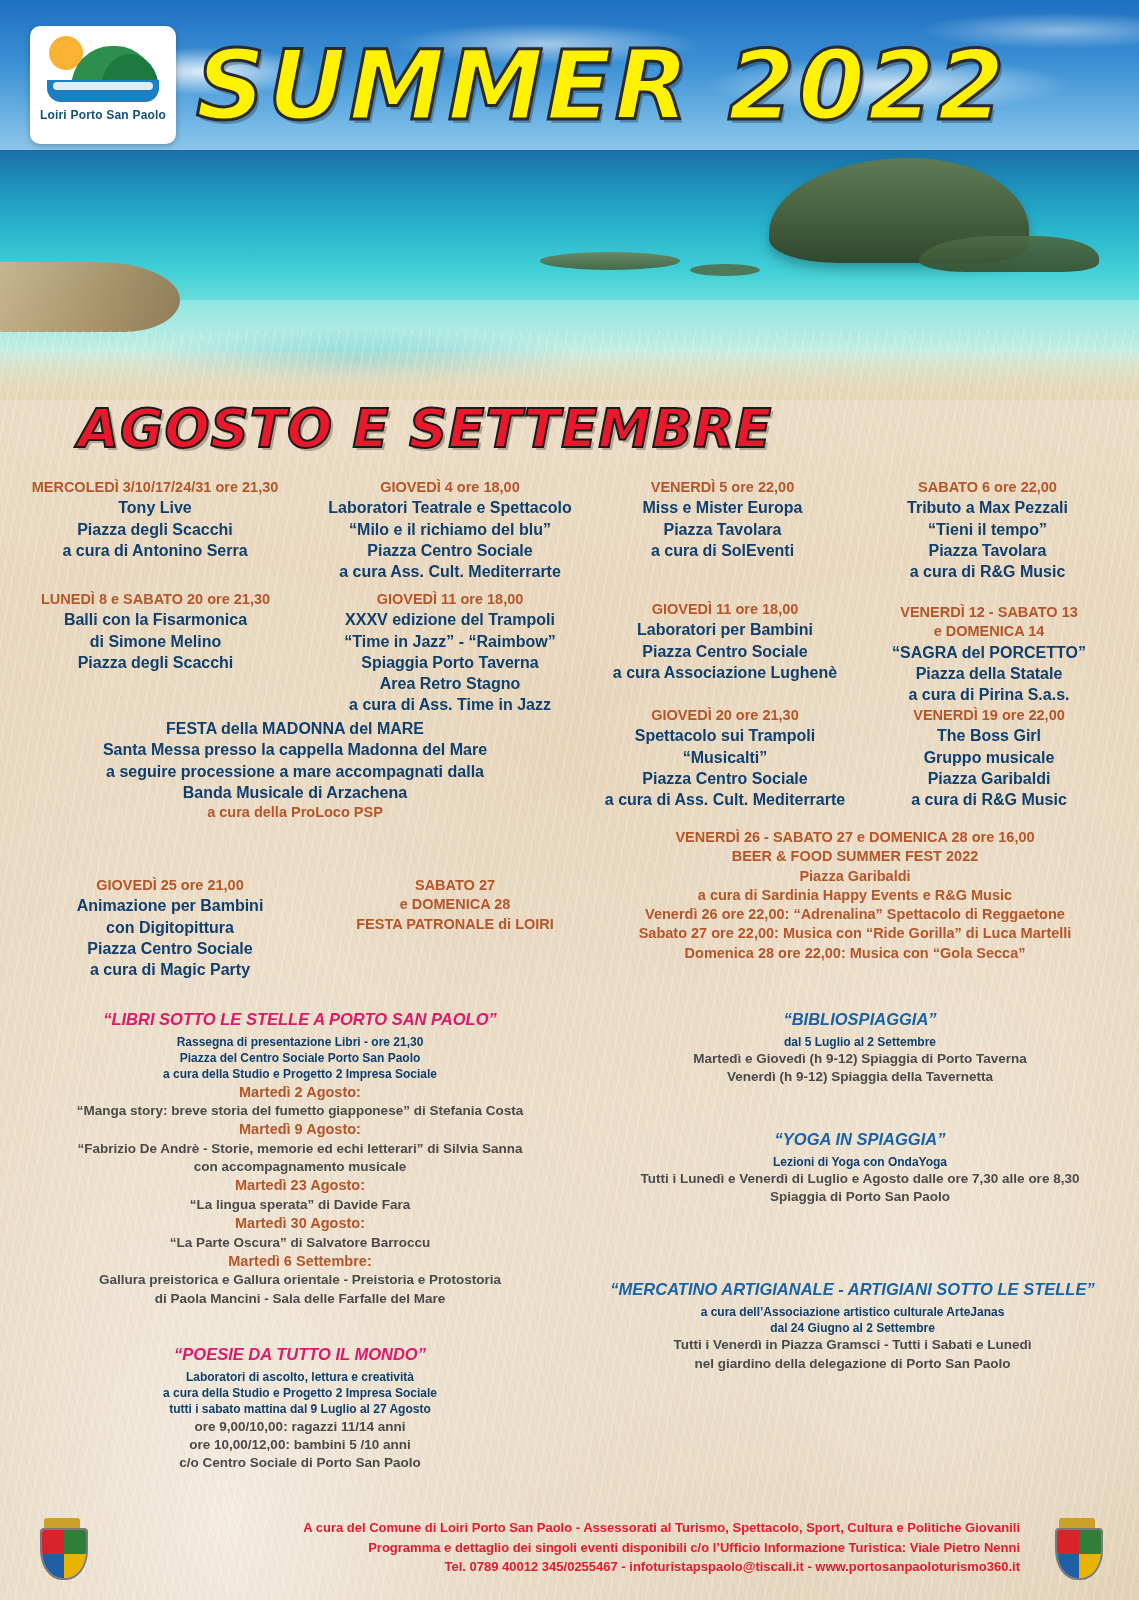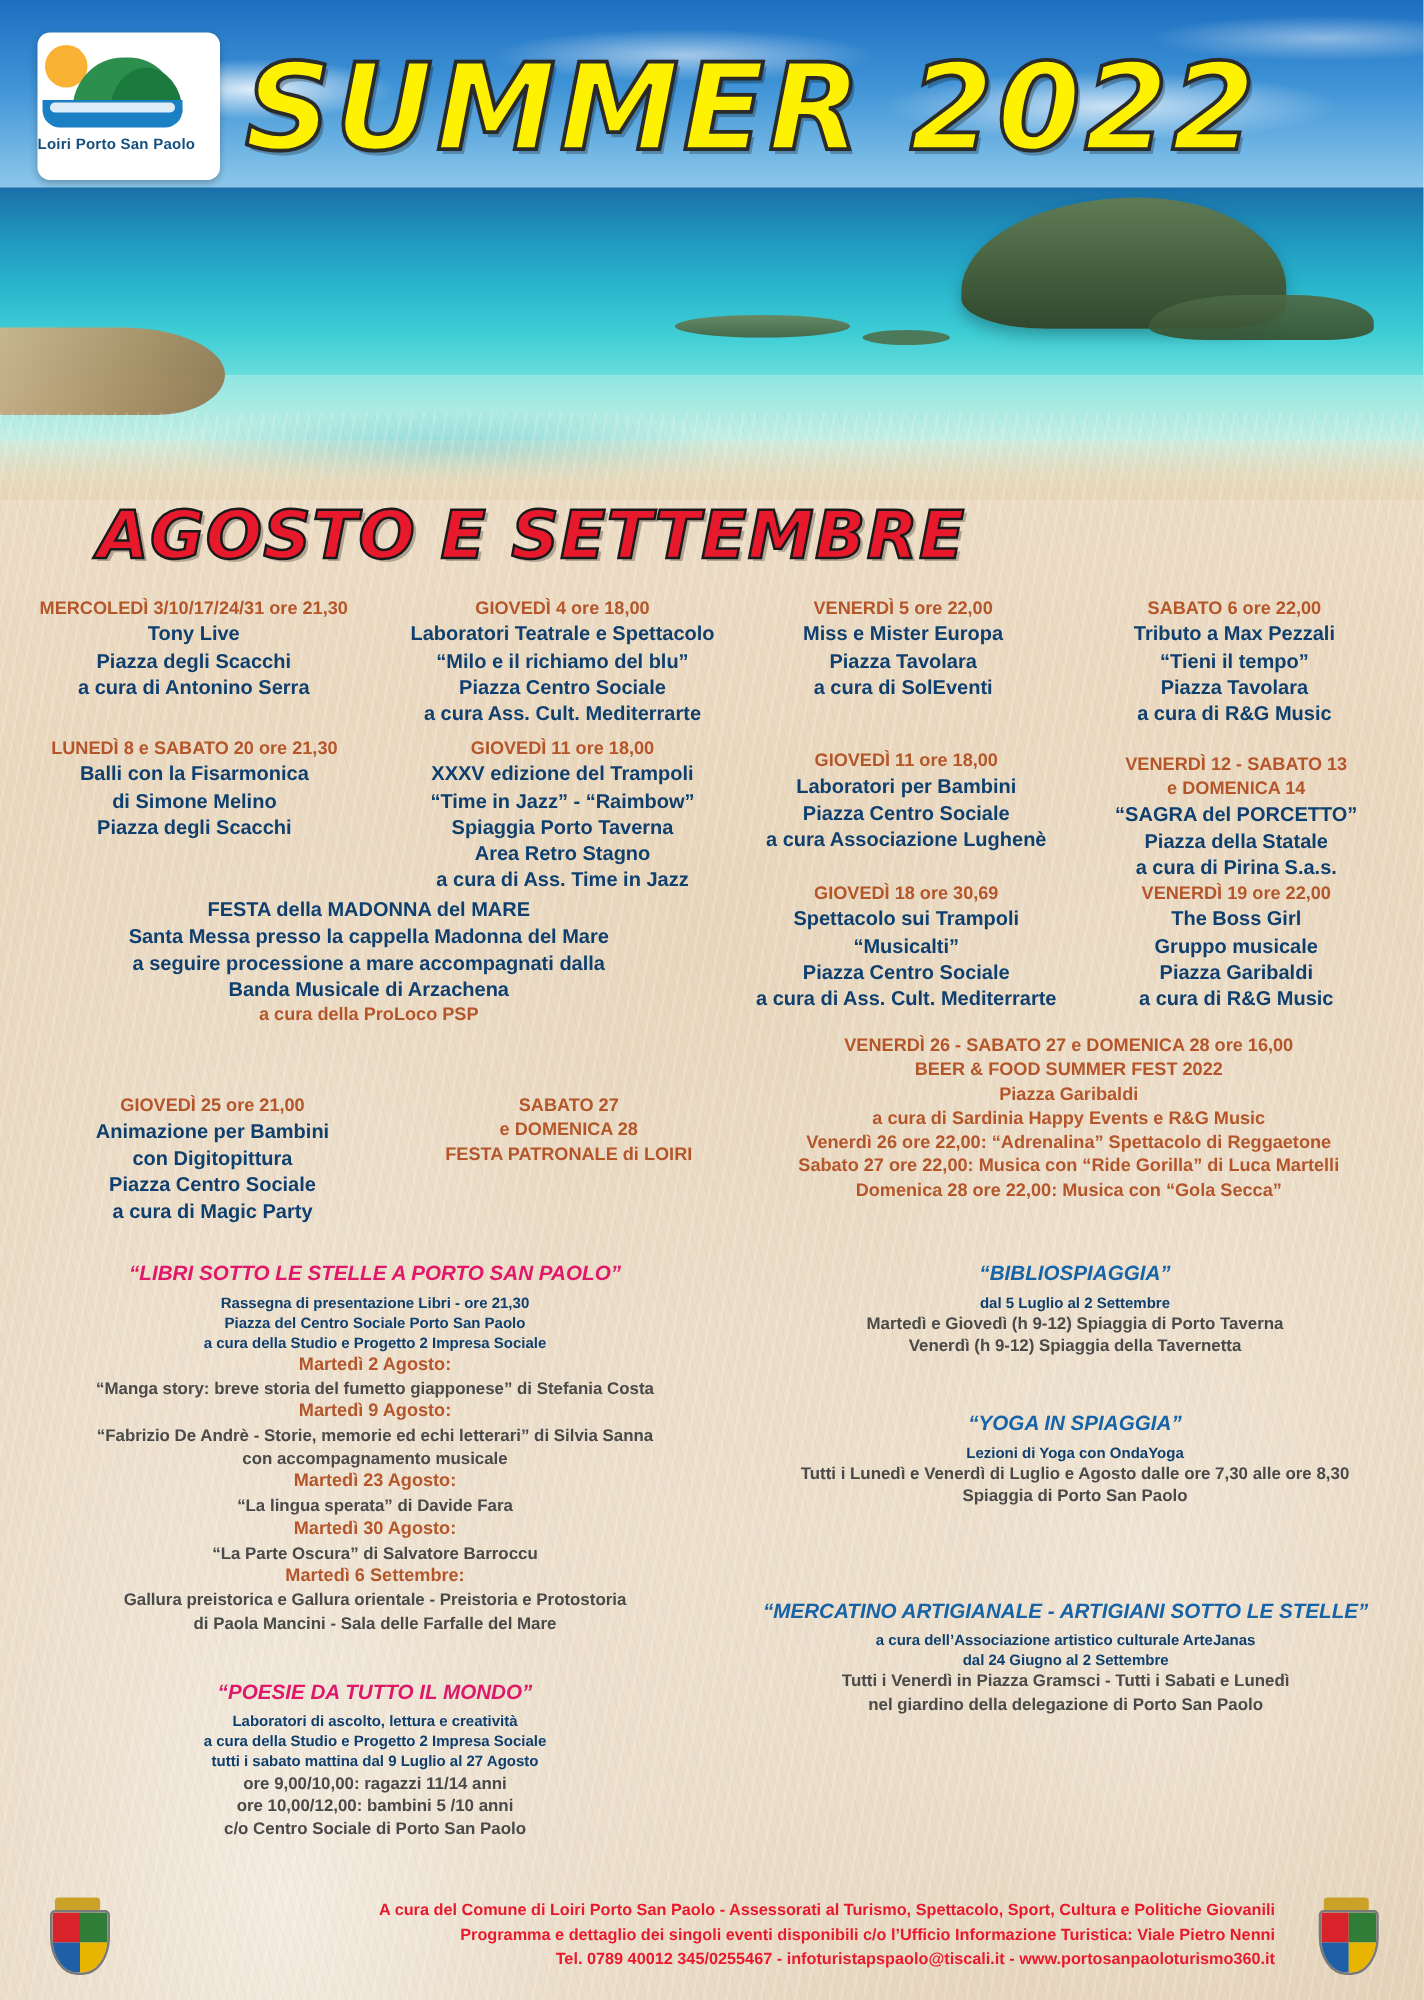--- a/index.html
+++ b/index.html
@@ -88,21 +88,21 @@
   .lagoon{
     position:absolute;left:150px;top:330px;width:420px;height:60px;
     background:radial-gradient(ellipse at 50% 50%, rgba(120,210,215,.75) 0%, rgba(190,225,205,0) 75%);
   }
 
   
   .logo{
     position:absolute;left:30px;top:26px;width:146px;height:118px;
     background:#ffffff;border-radius:10px;
     box-shadow:0 2px 6px rgba(0,0,0,.25);
-    display:flex;flex-direction:column;justify-content:flex-start;
+    display:flex;flex-direction:column;align-items:center;justify-content:flex-start;
     padding-top:6px;box-sizing:border-box;
   }
   .logo .art{position:relative;width:120px;height:74px;}
   .logo .sun{
     position:absolute;left:6px;top:4px;width:34px;height:34px;border-radius:50%;
     background:#f9b233;
   }
   .logo .hill{
     position:absolute;left:28px;top:14px;width:84px;height:44px;
     background:#2d8f4e;border-radius:48% 46% 0 0 / 96% 94% 0 0;
@@ -295,21 +295,21 @@
 
     <div class="ev" style="left:60px;top:240px;width:470px;">
       <div class="ln">FESTA della MADONNA del MARE</div>
       <div class="ln">Santa Messa presso la cappella Madonna del Mare</div>
       <div class="ln">a seguire processione a mare accompagnati dalla</div>
       <div class="ln">Banda Musicale di Arzachena</div>
       <div class="hd">a cura della ProLoco PSP</div>
     </div>
 
     <div class="ev" style="left:600px;top:228px;width:250px;">
-      <div class="hd">GIOVEDÌ 18 ore 30,69</div>
+      <div class="hd">GIOVEDÌ 20 ore 21,30</div>
       <div class="ln">Spettacolo sui Trampoli</div>
       <div class="ln">“Musicalti”</div>
       <div class="ln">Piazza Centro Sociale</div>
       <div class="ln">a cura di Ass. Cult. Mediterrarte</div>
     </div>
 
     <div class="ev" style="left:858px;top:228px;width:262px;">
       <div class="hd">VENERDÌ 19 ore 22,00</div>
       <div class="ln">The Boss Girl</div>
       <div class="ln">Gruppo musicale</div>

